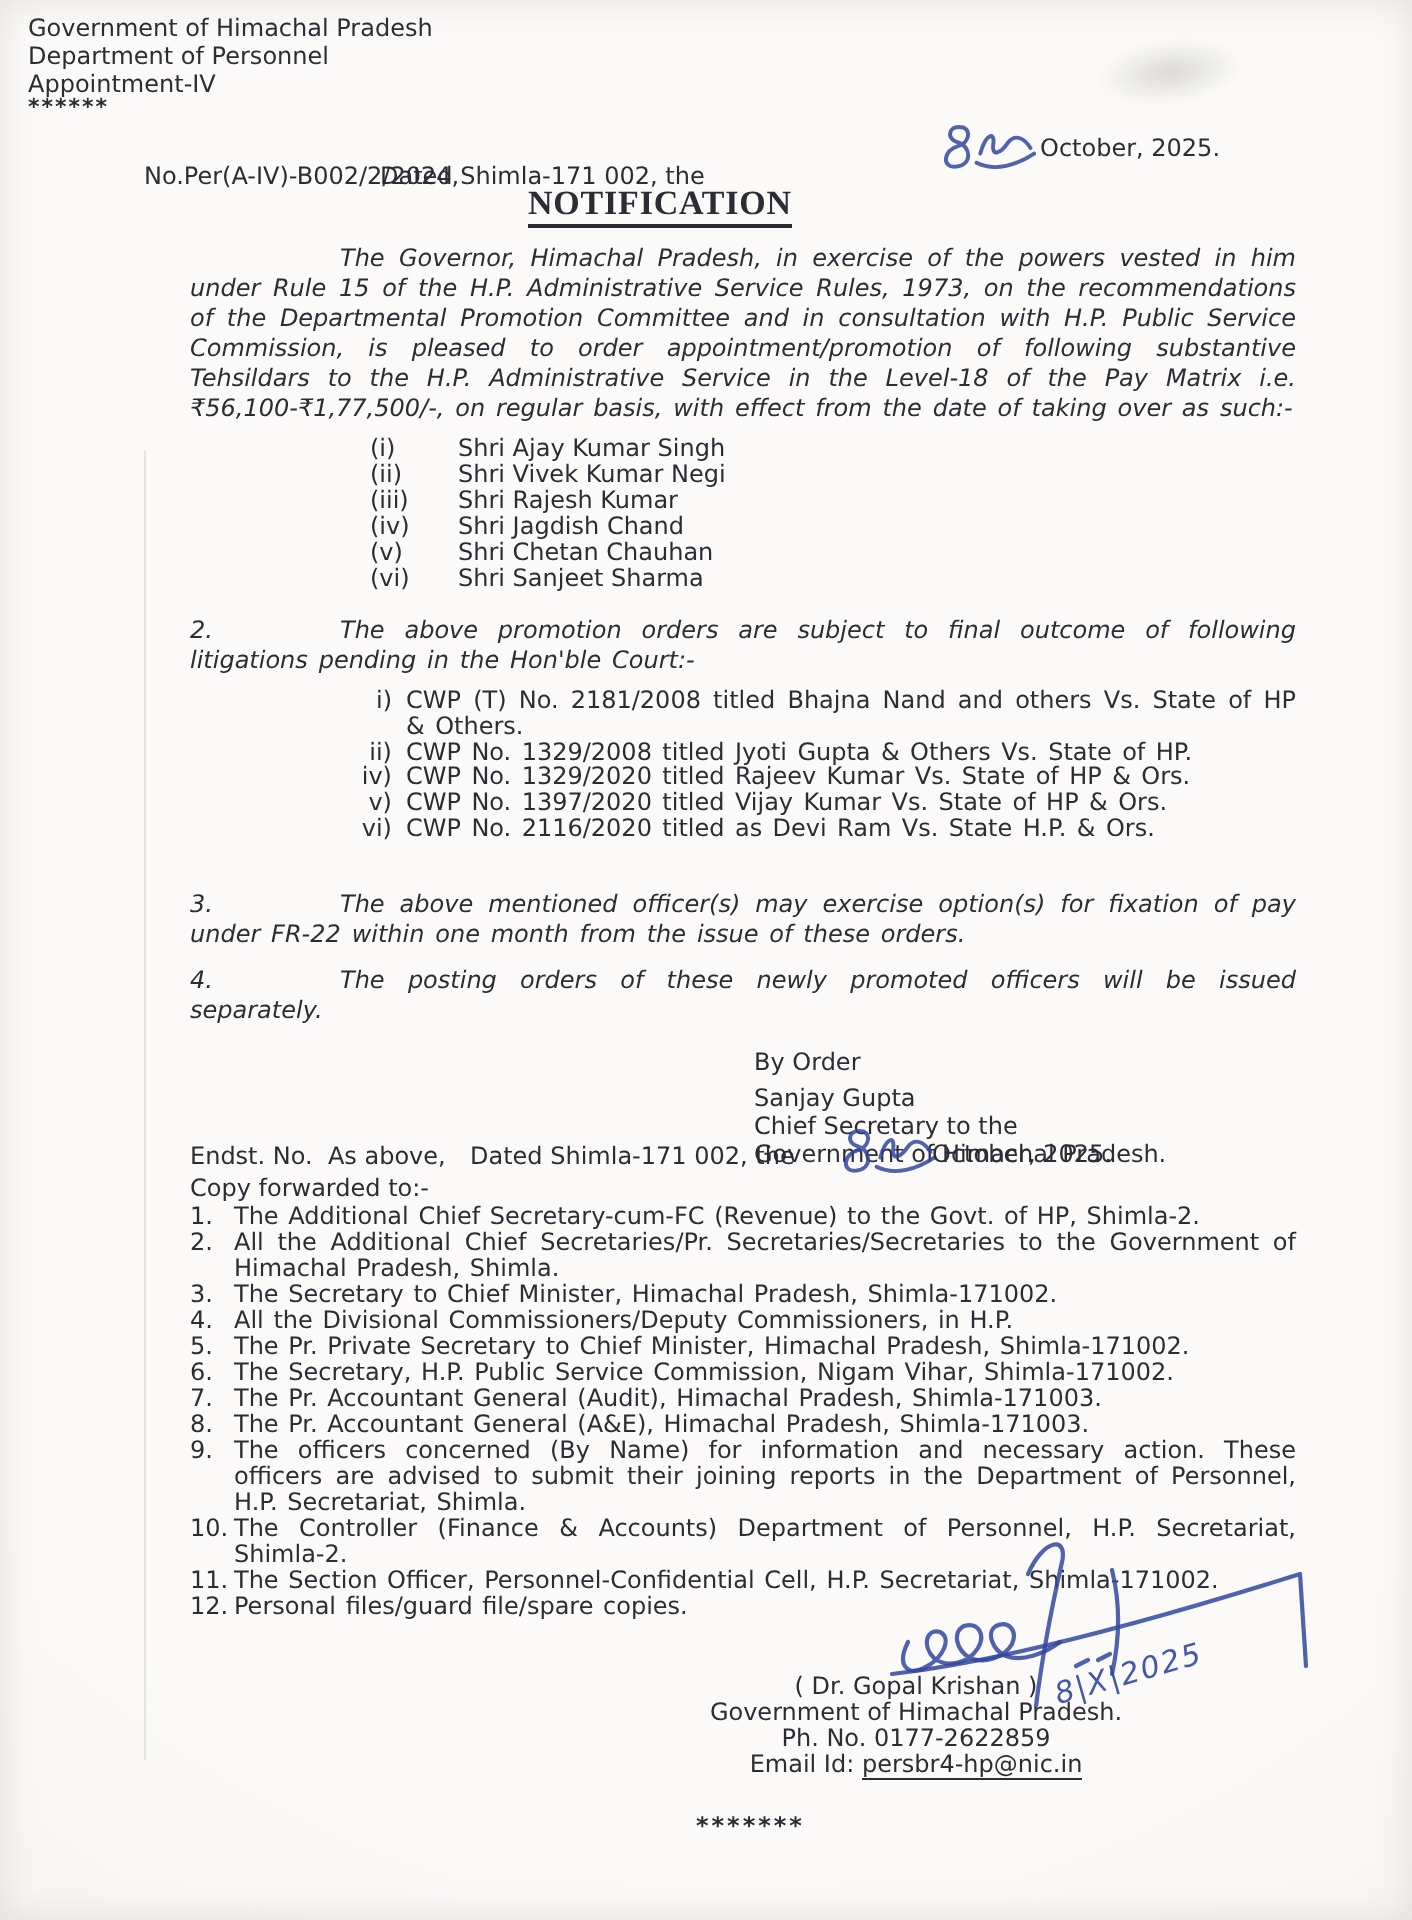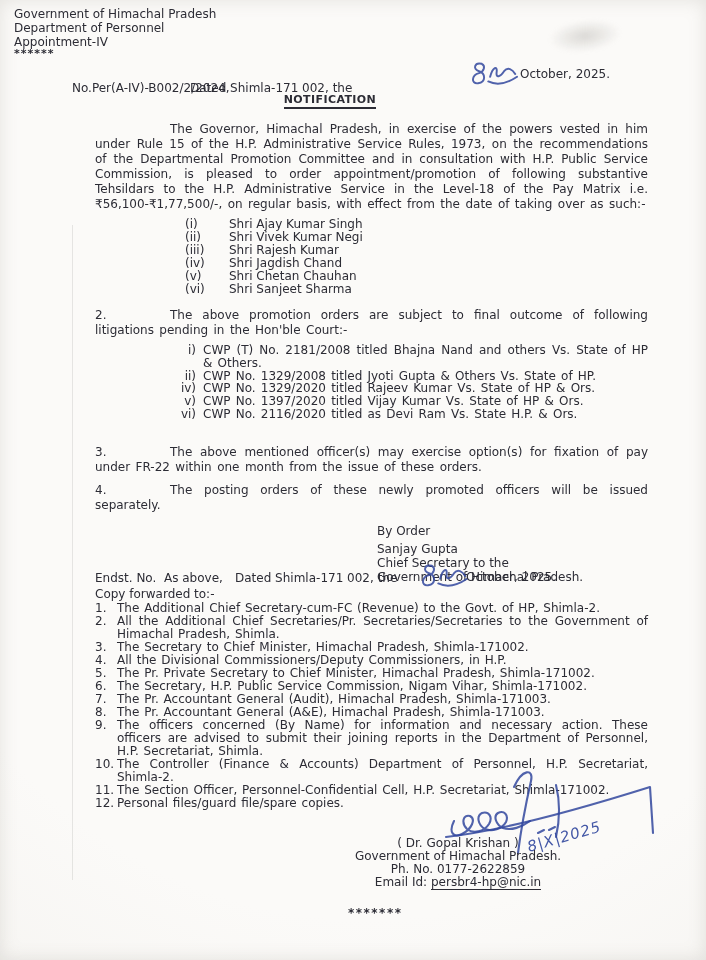--- a/index.html
+++ b/index.html
@@ -22,24 +22,24 @@
   .crease{position:absolute;left:72px;top:225px;width:1px;height:655px;background:rgba(120,118,110,.16);}
   .smudge{position:absolute;left:548px;top:20px;width:74px;height:32px;border-radius:50%;
     background:radial-gradient(ellipse at center, rgba(150,147,140,.32), rgba(150,147,140,0) 70%);
     filter:blur(2px);transform:rotate(-7deg);}
   
   .hdr{position:absolute;left:14px;top:7px;width:692px;text-align:left;line-height:14px;}
   .hdr .stars{font-weight:bold;letter-spacing:1px;font-size:11px;line-height:10px;}
   
   .refline span, .endstline span{position:absolute;top:0;}
   .title{position:absolute;left:0;top:92px;width:660px;text-align:center;}
-  .title b{font-size:11px;letter-spacing:.4px;border-bottom:2px solid var(--ink);padding-bottom:1px;}
+  .title b{font-size:17px;letter-spacing:.4px;border-bottom:2px solid var(--ink);padding-bottom:1px;font-family:Liberation Serif, serif;}
   
   .para{position:absolute;left:95px;width:553px;margin:0;text-align:justify;
-    text-indent:75px;line-height:15px;word-spacing:1.6px;}
+    text-indent:75px;line-height:15px;word-spacing:1.6px;font-style:italic;}
   .pnum{position:absolute;left:0;top:0;text-indent:0;}
   
   .officers{position:absolute;left:185px;top:218px;line-height:13.1px;}
   .off-row{display:flex;}
   .off-num{width:44px;flex:none;}
   
   .lits{position:absolute;left:170px;top:344px;width:478px;line-height:12.8px;}
   .lit-row{display:flex;}
   .lit-num{width:26px;flex:none;text-align:right;padding-right:7px;}
   .lit-text{flex:1;text-align:justify;word-spacing:1.4px;}

